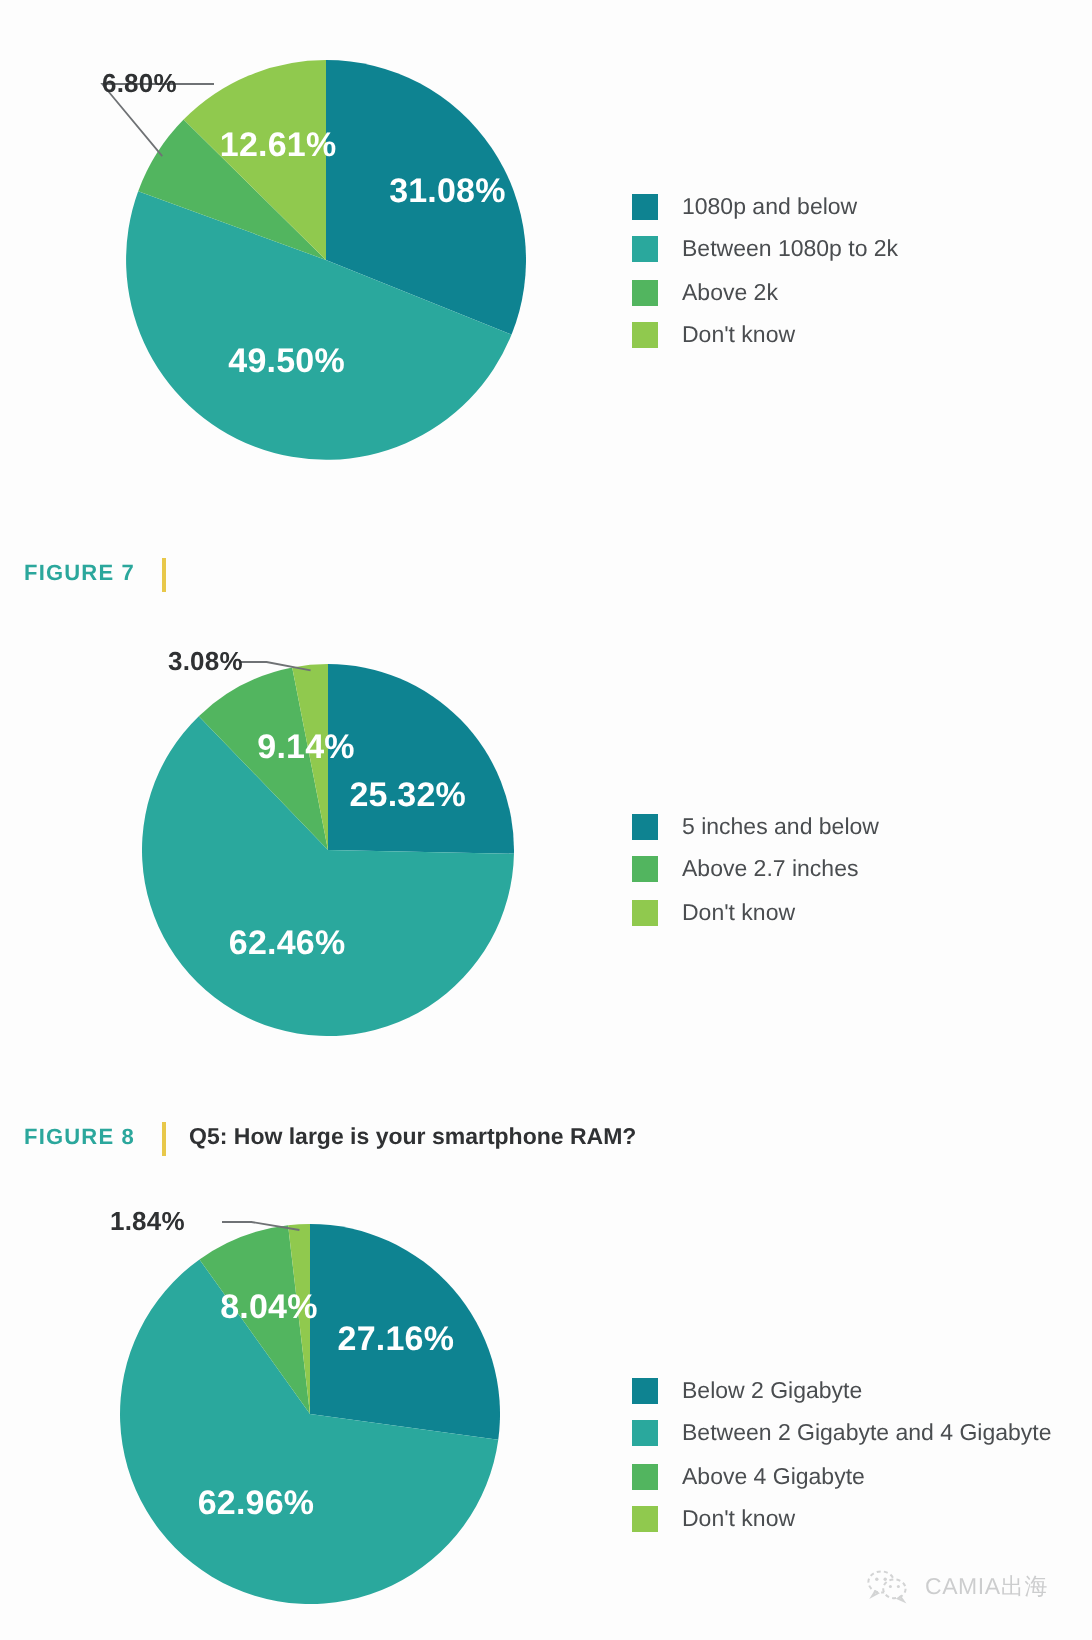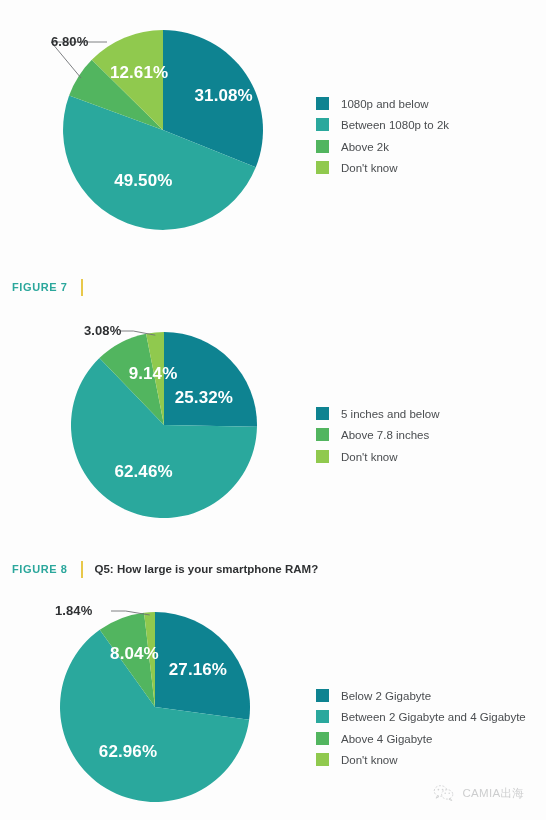--- a/index.html
+++ b/index.html
@@ -183,21 +183,21 @@
           </svg>
           <span class="callout-label" style="left: -7px; top: -9px; margin-left: 20px;">3.08%</span>
         </div>
       <div class="legend" id="legend-1" style="left:316px;top:100px;">
           <div class="legend-row">
             <span class="legend-swatch" style="background: rgb(14, 131, 145);"></span>
             <span class="legend-text">5 inches and below</span>
           </div>
           <div class="legend-row">
             <span class="legend-swatch" style="background: rgb(82, 181, 95);"></span>
-            <span class="legend-text">Above 7.8 inches</span>
+            <span class="legend-text">Above 2.7 inches</span>
           </div>
           <div class="legend-row">
             <span class="legend-swatch" style="background: rgb(144, 201, 78);"></span>
             <span class="legend-text">Don't know</span>
           </div>
         </div>
     </div>
   </div>
 
   <div class="figure" id="figure-2" style="top:558px;">

